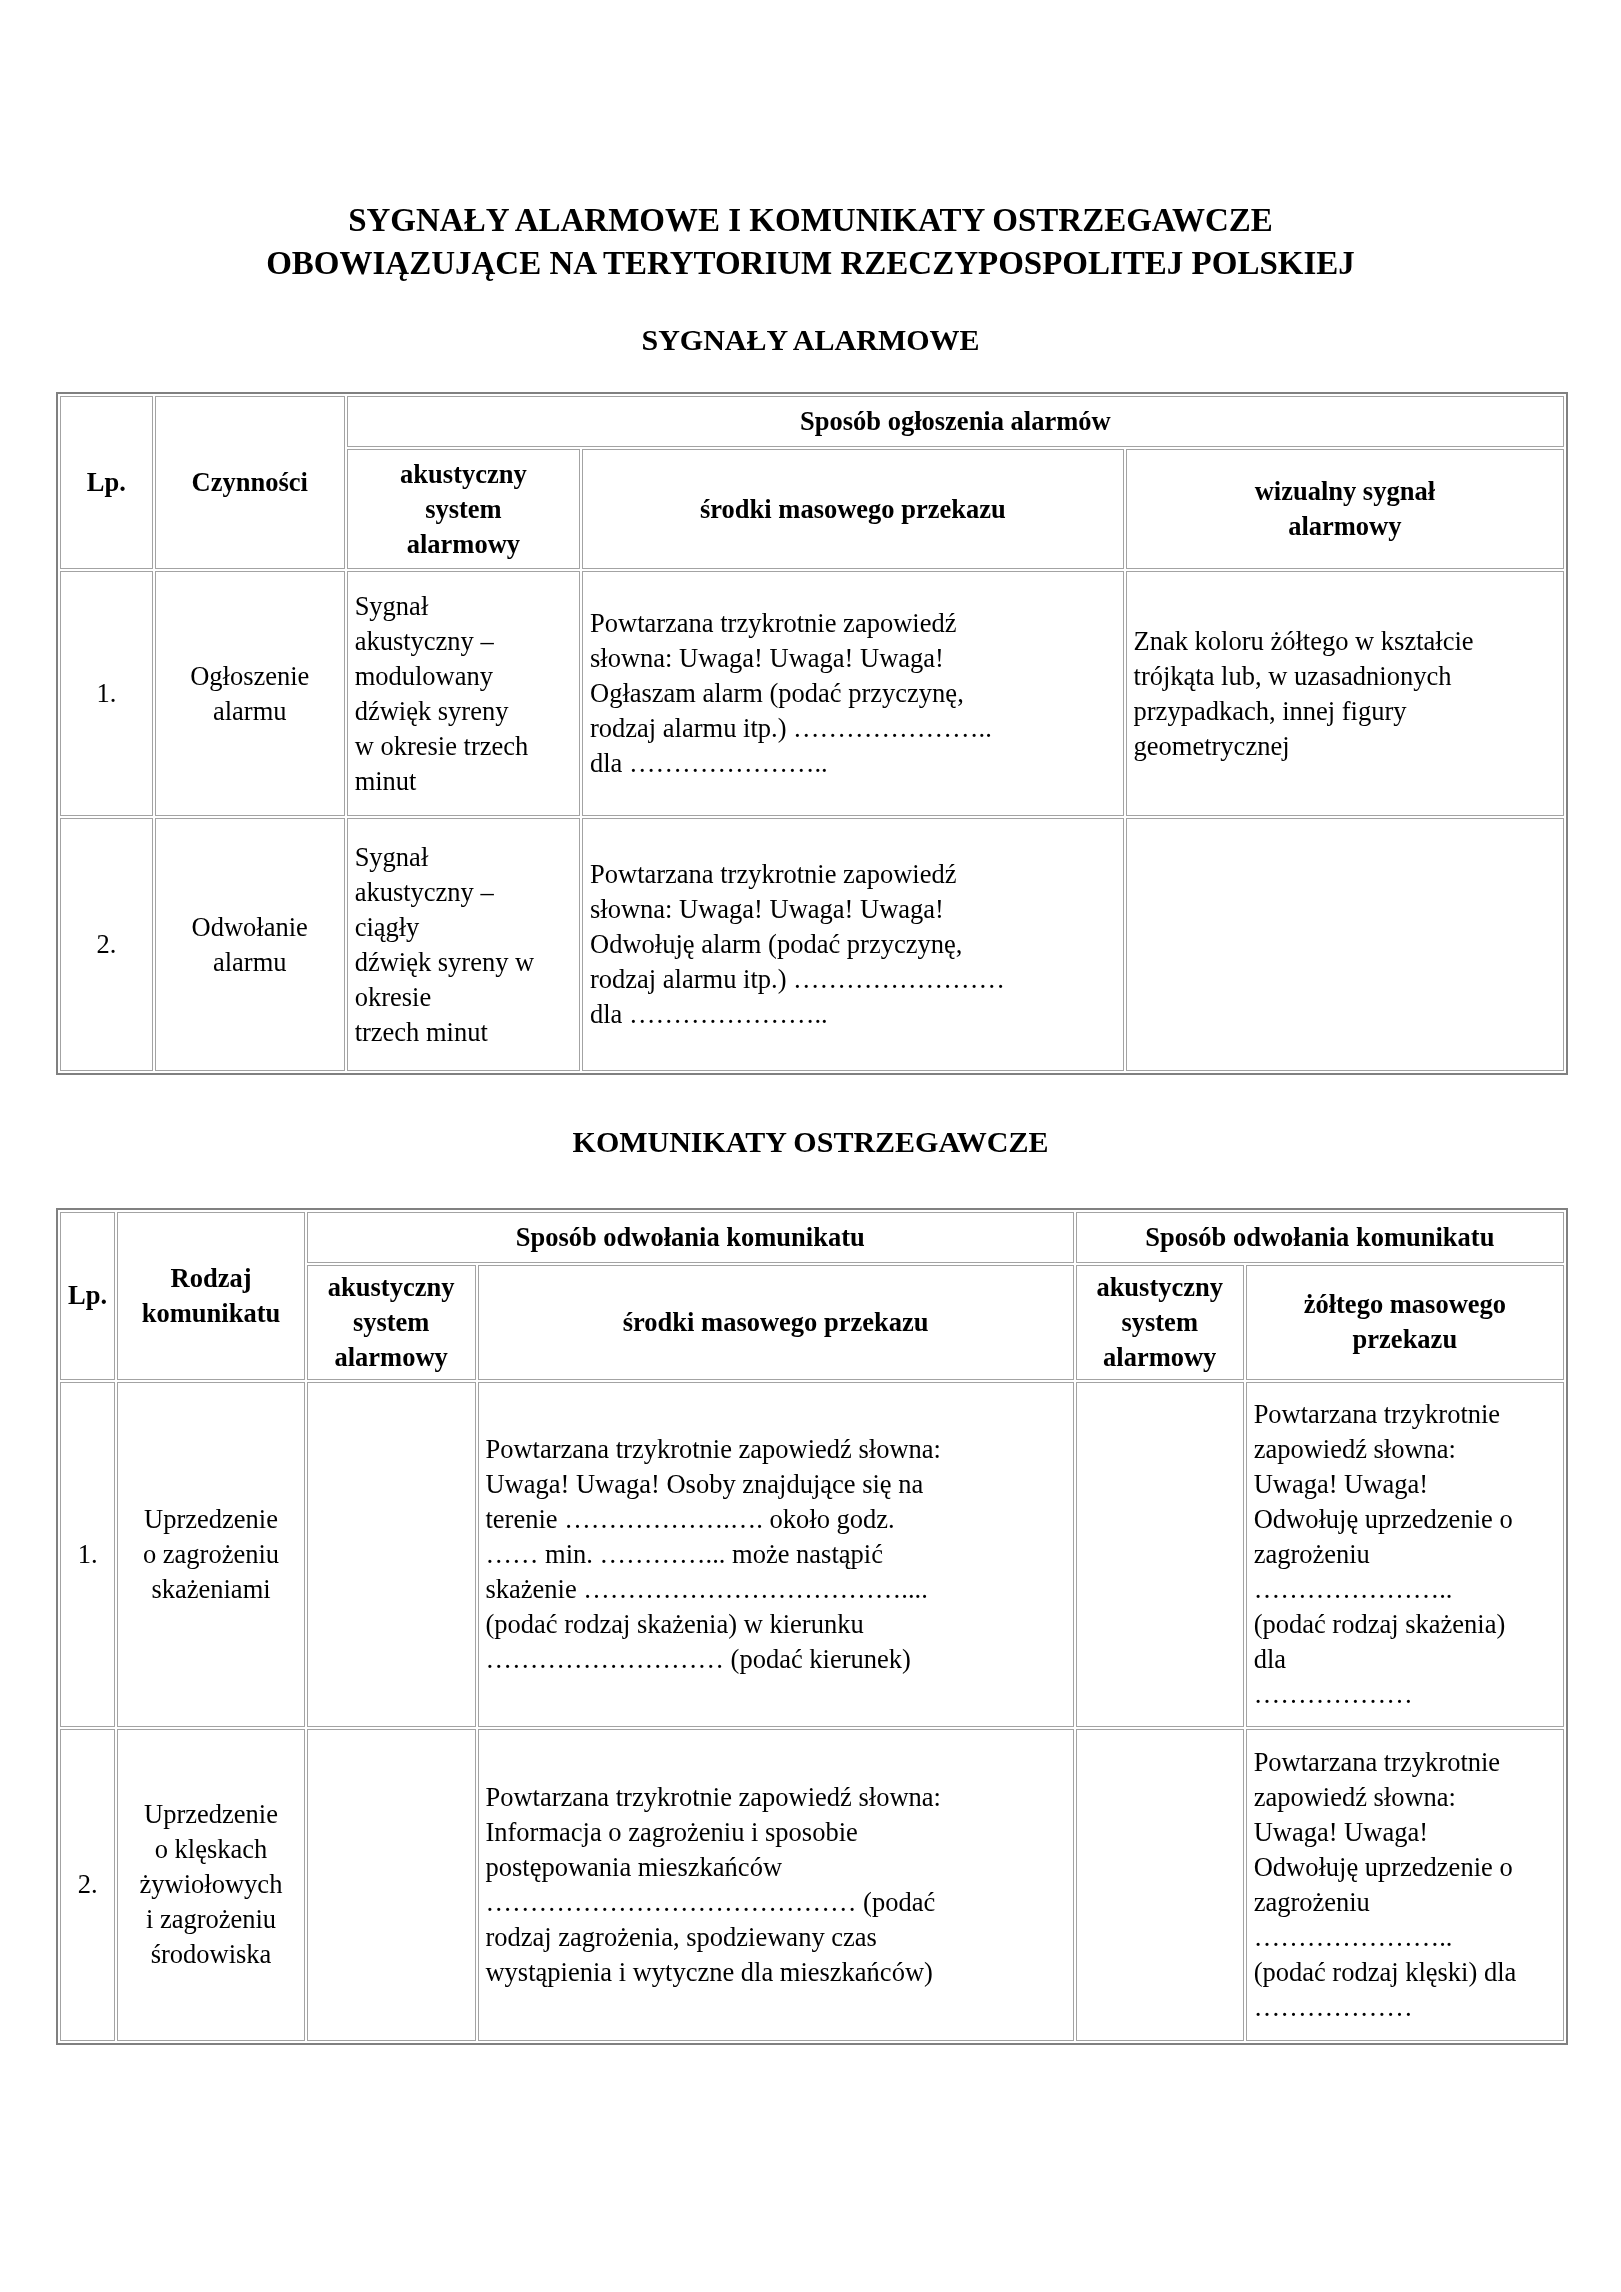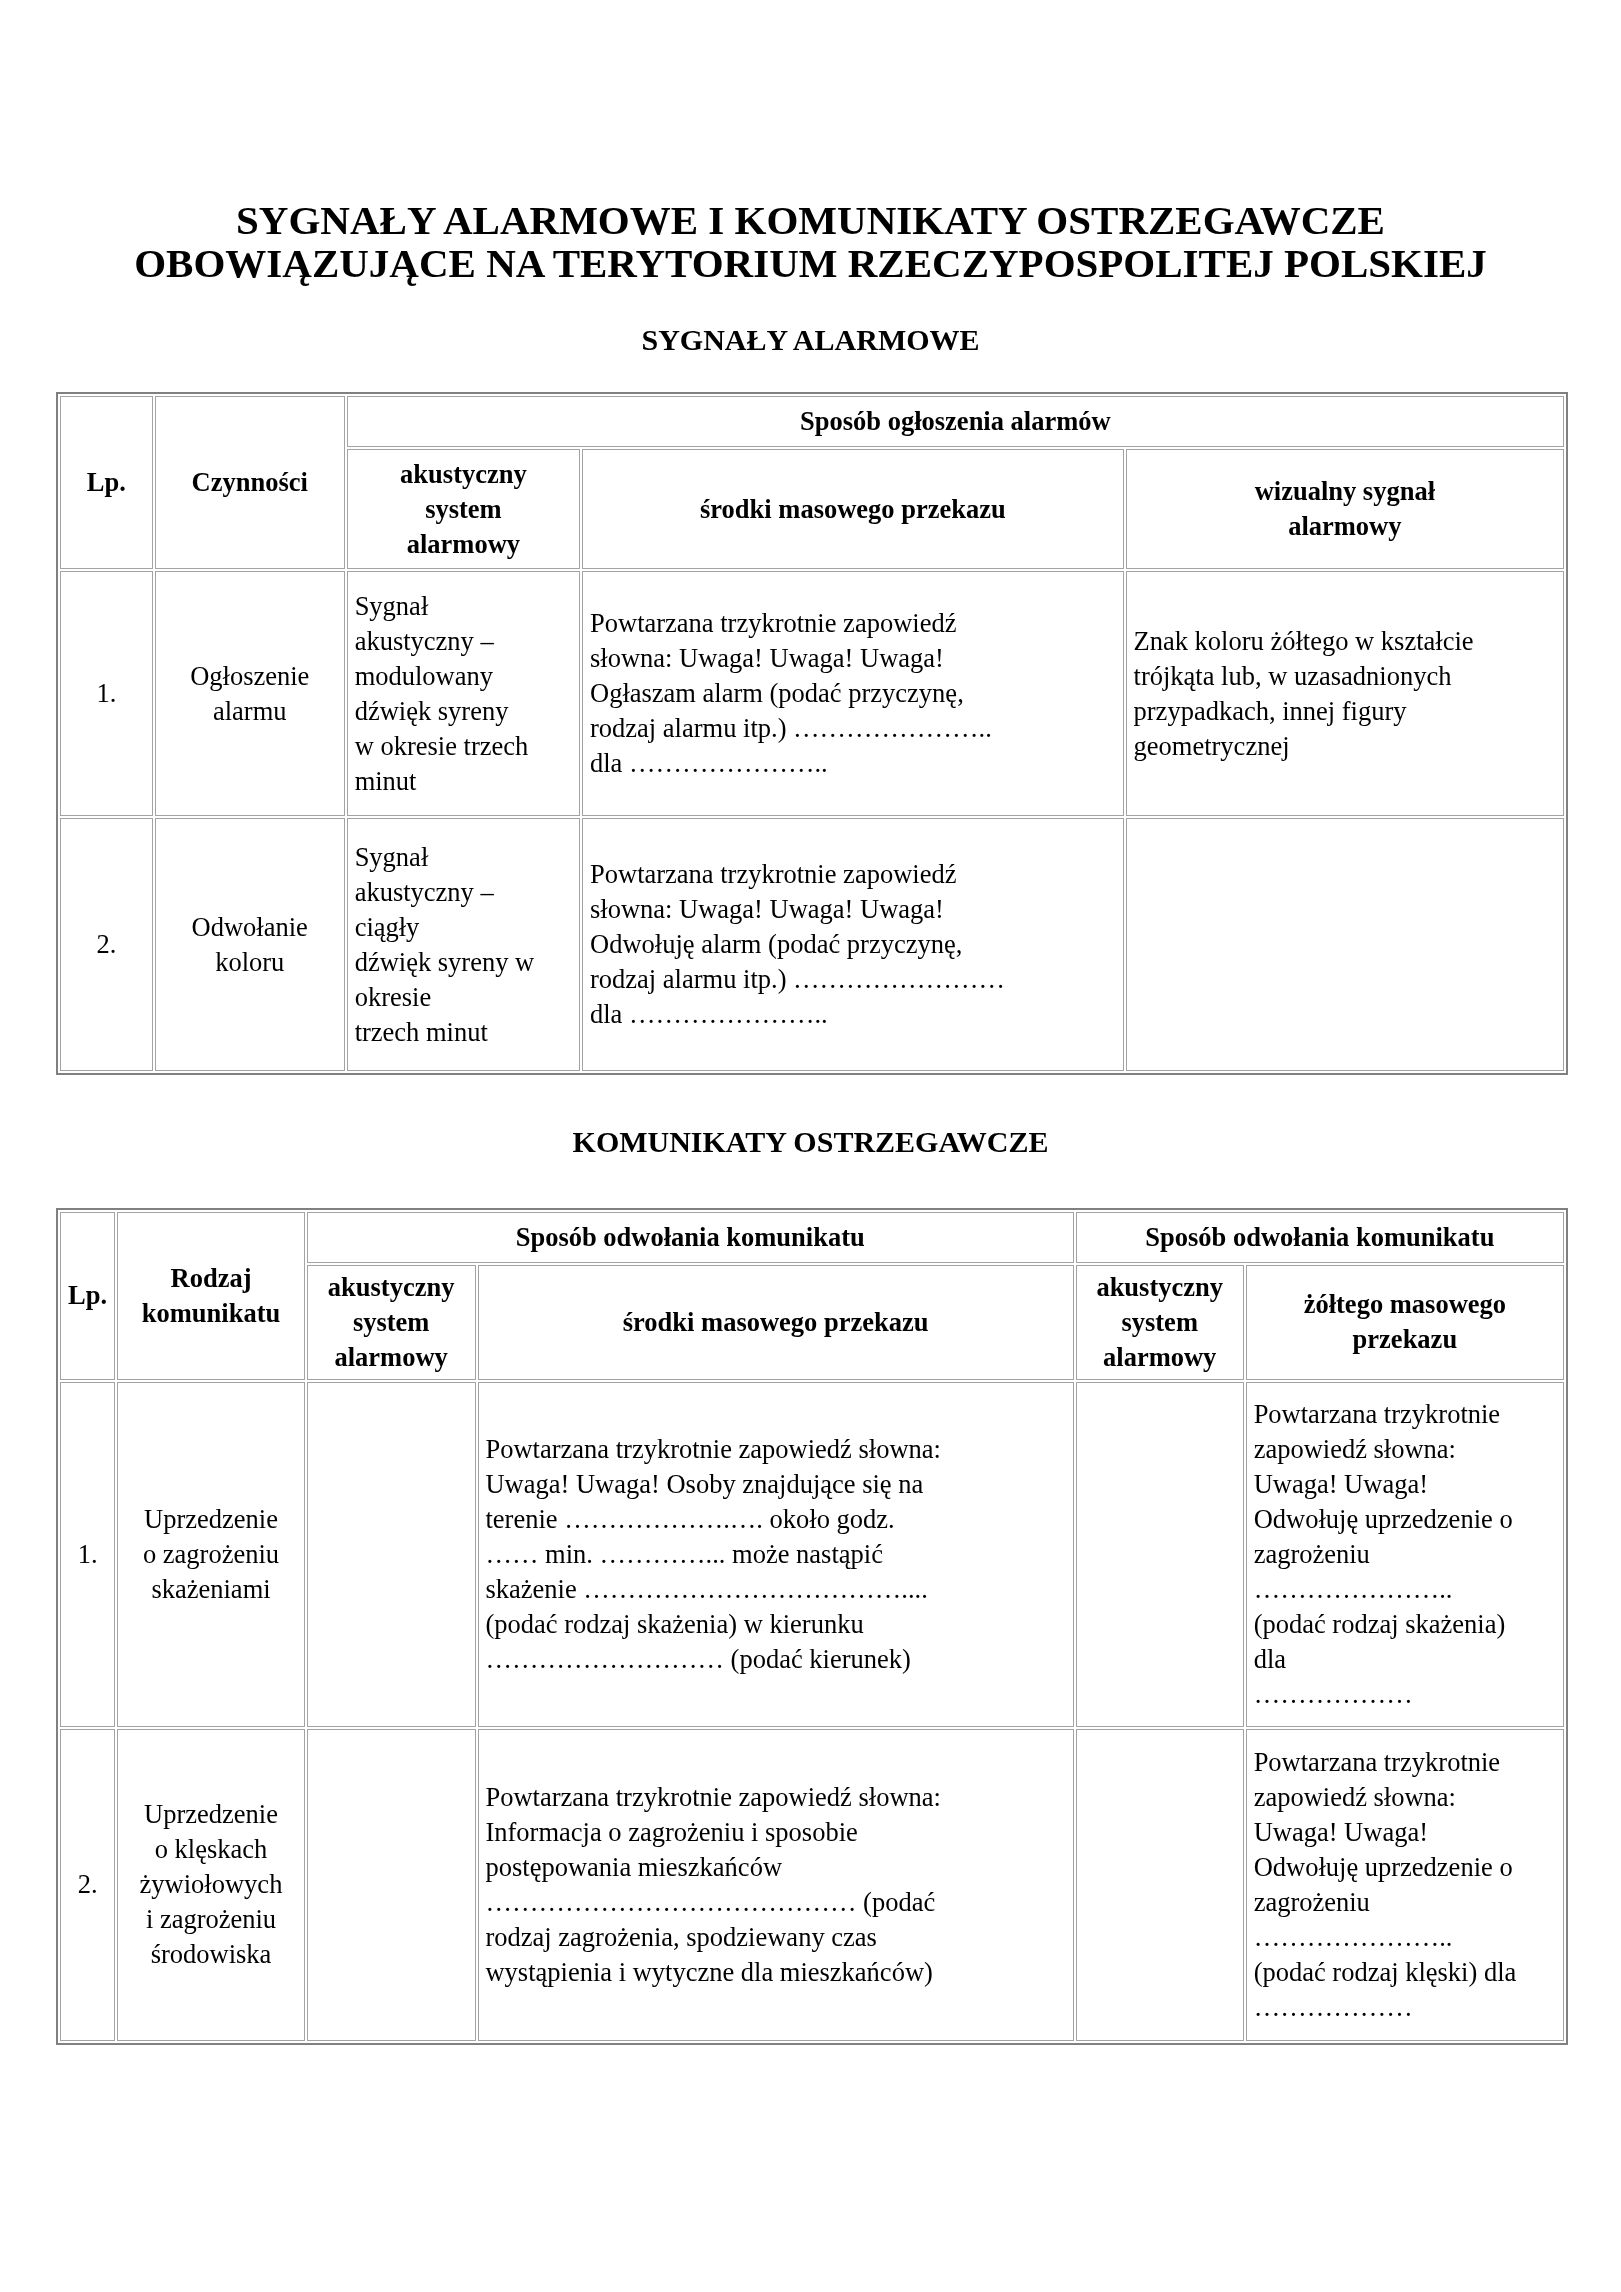--- a/index.html
+++ b/index.html
@@ -12,21 +12,21 @@
     height: 2293px;
     font-family: "Liberation Serif", serif;
     color: #000000;
     position: relative;
     overflow: hidden;
   }
   .doc-title {
     margin-top: 199px;
     text-align: center;
     font-weight: bold;
-    font-size: 41px;
+    font-size: 33px;
     line-height: 43px;
     white-space: pre-line;
   }
   .section-heading {
     text-align: center;
     font-weight: bold;
     font-size: 30px;
     line-height: 35px;
   }
   #heading-sygnaly { margin-top: 37px; }
@@ -104,21 +104,21 @@
 rodzaj alarmu itp.) …………………..
 dla …………………..</td>
     <td class="cell-left">Znak koloru żółtego w kształcie
 trójkąta lub, w uzasadnionych
 przypadkach, innej figury
 geometrycznej</td>
   </tr>
   <tr style="height:253px;">
     <td class="cell-center">2.</td>
     <td class="cell-center">Odwołanie
-koloru</td>
+alarmu</td>
     <td class="cell-left">Sygnał
 akustyczny –
 ciągły
 dźwięk syreny w
 okresie
 trzech minut</td>
     <td class="cell-left">Powtarzana trzykrotnie zapowiedź
 słowna: Uwaga! Uwaga! Uwaga!
 Odwołuję alarm (podać przyczynę,
 rodzaj alarmu itp.) ……………………

